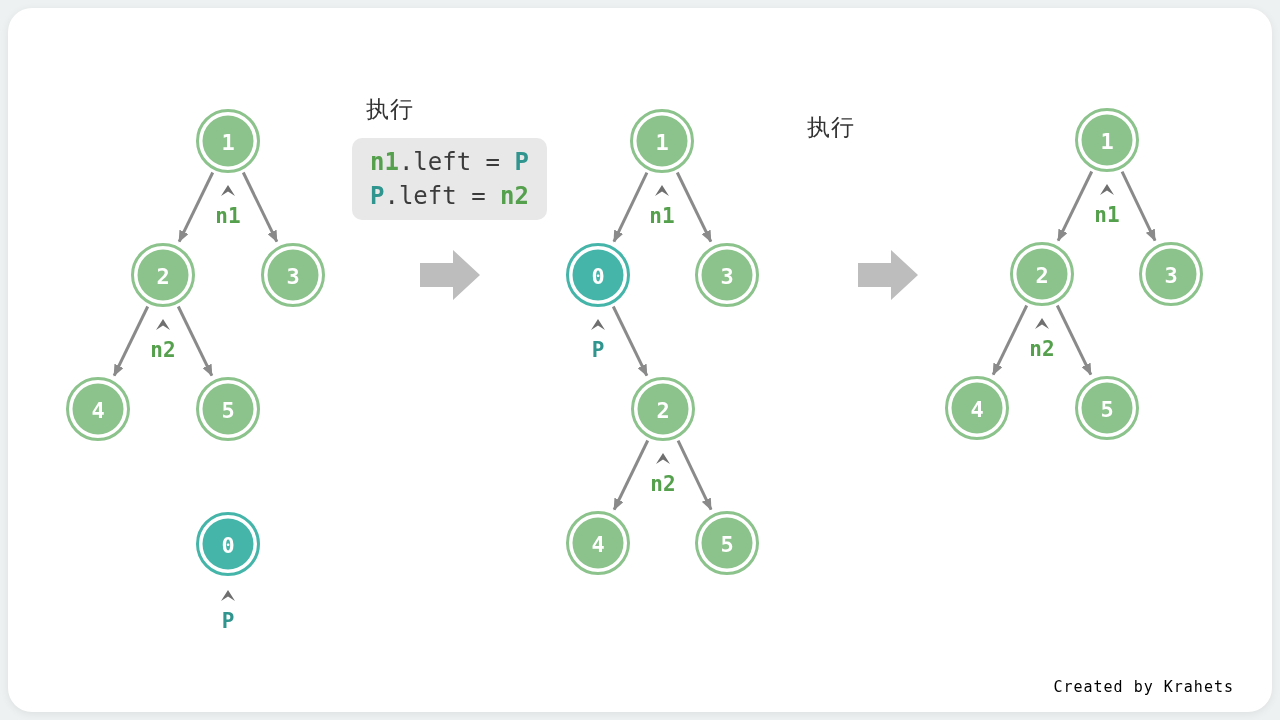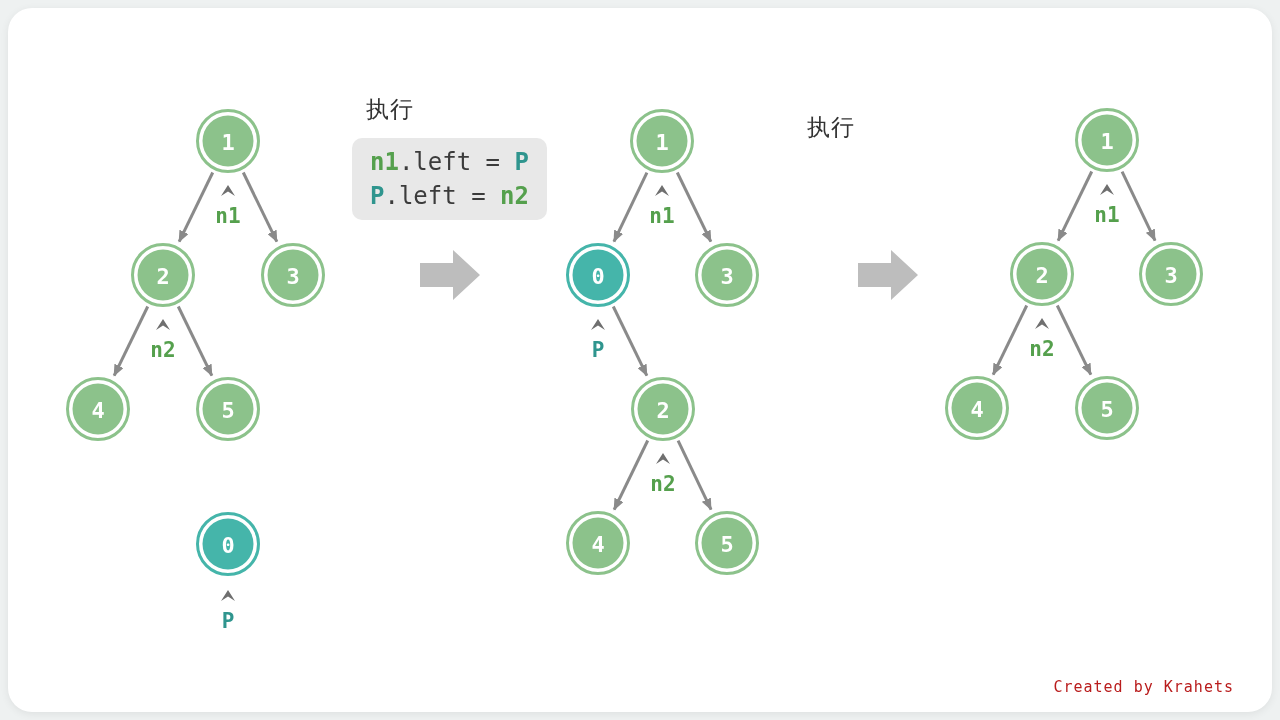--- a/index.html
+++ b/index.html
@@ -11,21 +11,21 @@
   .step{position:absolute;}
   .step-title{font-size:23px;color:#333333;margin:0 0 13px 14px;letter-spacing:1px;}
   .code-box{display:inline-block;background:#e8e8e8;border-radius:10px;padding:7px 18px;}
   .code-line{font-family:"DejaVu Sans Mono",monospace;font-size:24px;line-height:34px;white-space:pre;}
   .tok{font-family:inherit;}
   .tok.plain{color:#3b3b3b;font-weight:normal;}
   .tok.green{color:#55a04d;font-weight:bold;}
   .tok.teal{color:#2f958e;font-weight:bold;}
   .step-arrow{position:absolute;}
   .watermark{position:absolute;right:46px;bottom:24px;font-family:"DejaVu Sans Mono",monospace;
-             font-size:15px;color:#b91c1c;letter-spacing:1px;}
+             font-size:15px;color:#000000;letter-spacing:1px;}
 </style>
 </head>
 <body>
 
 <div class="page">
   <div class="card"></div>
 
   <svg id="tree-svg" width="1280" height="720" viewBox="0 0 1280 720">
       <defs>
         <marker id="arrow" markerWidth="12" markerHeight="10" refX="11" refY="5" orient="auto" markerUnits="userSpaceOnUse">

